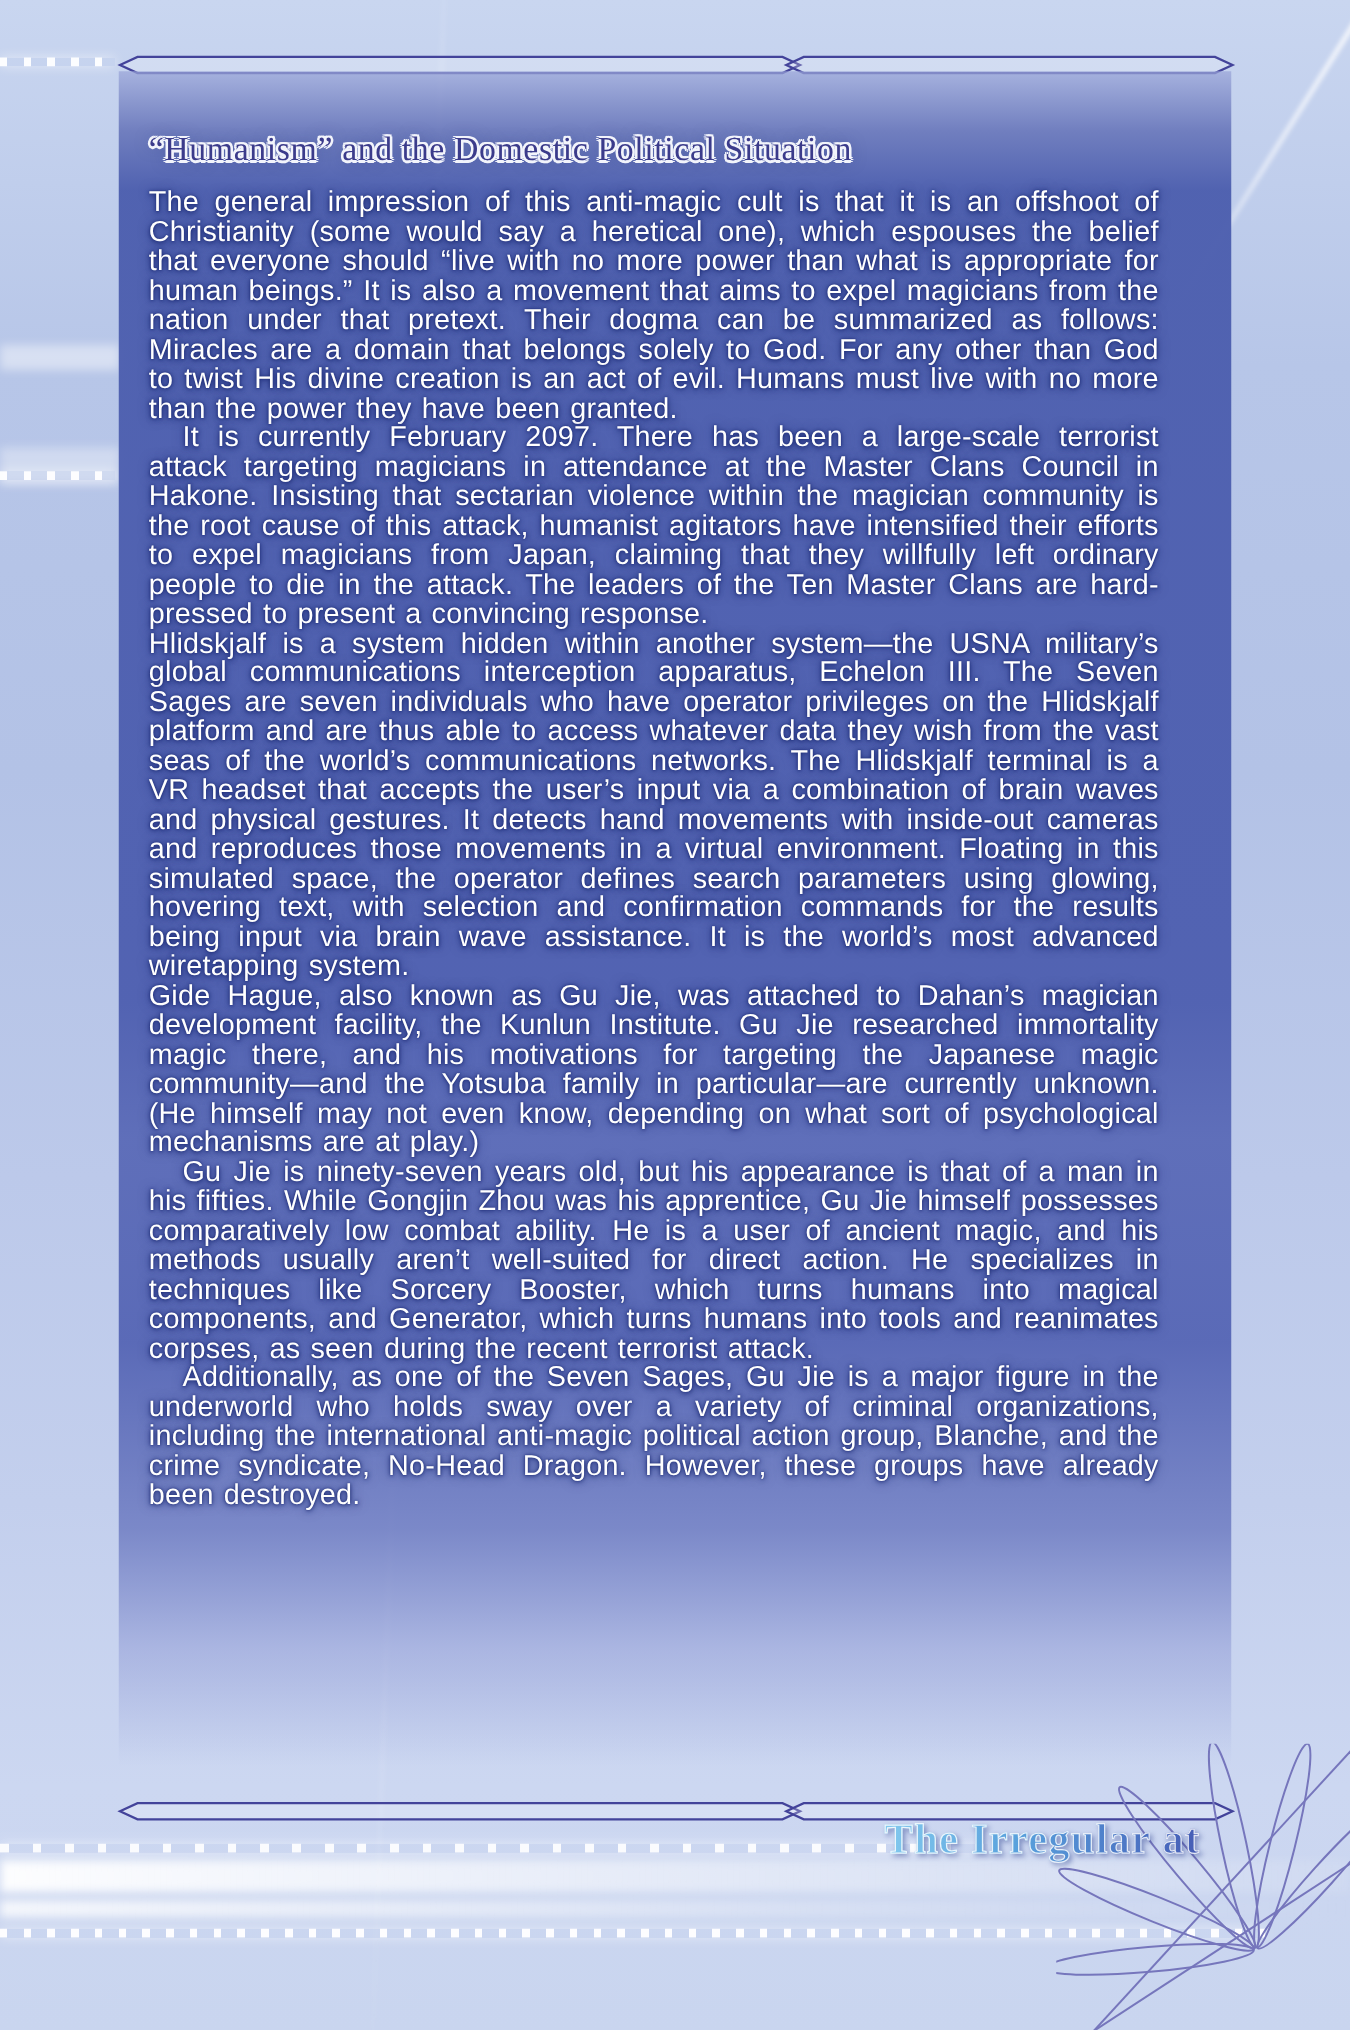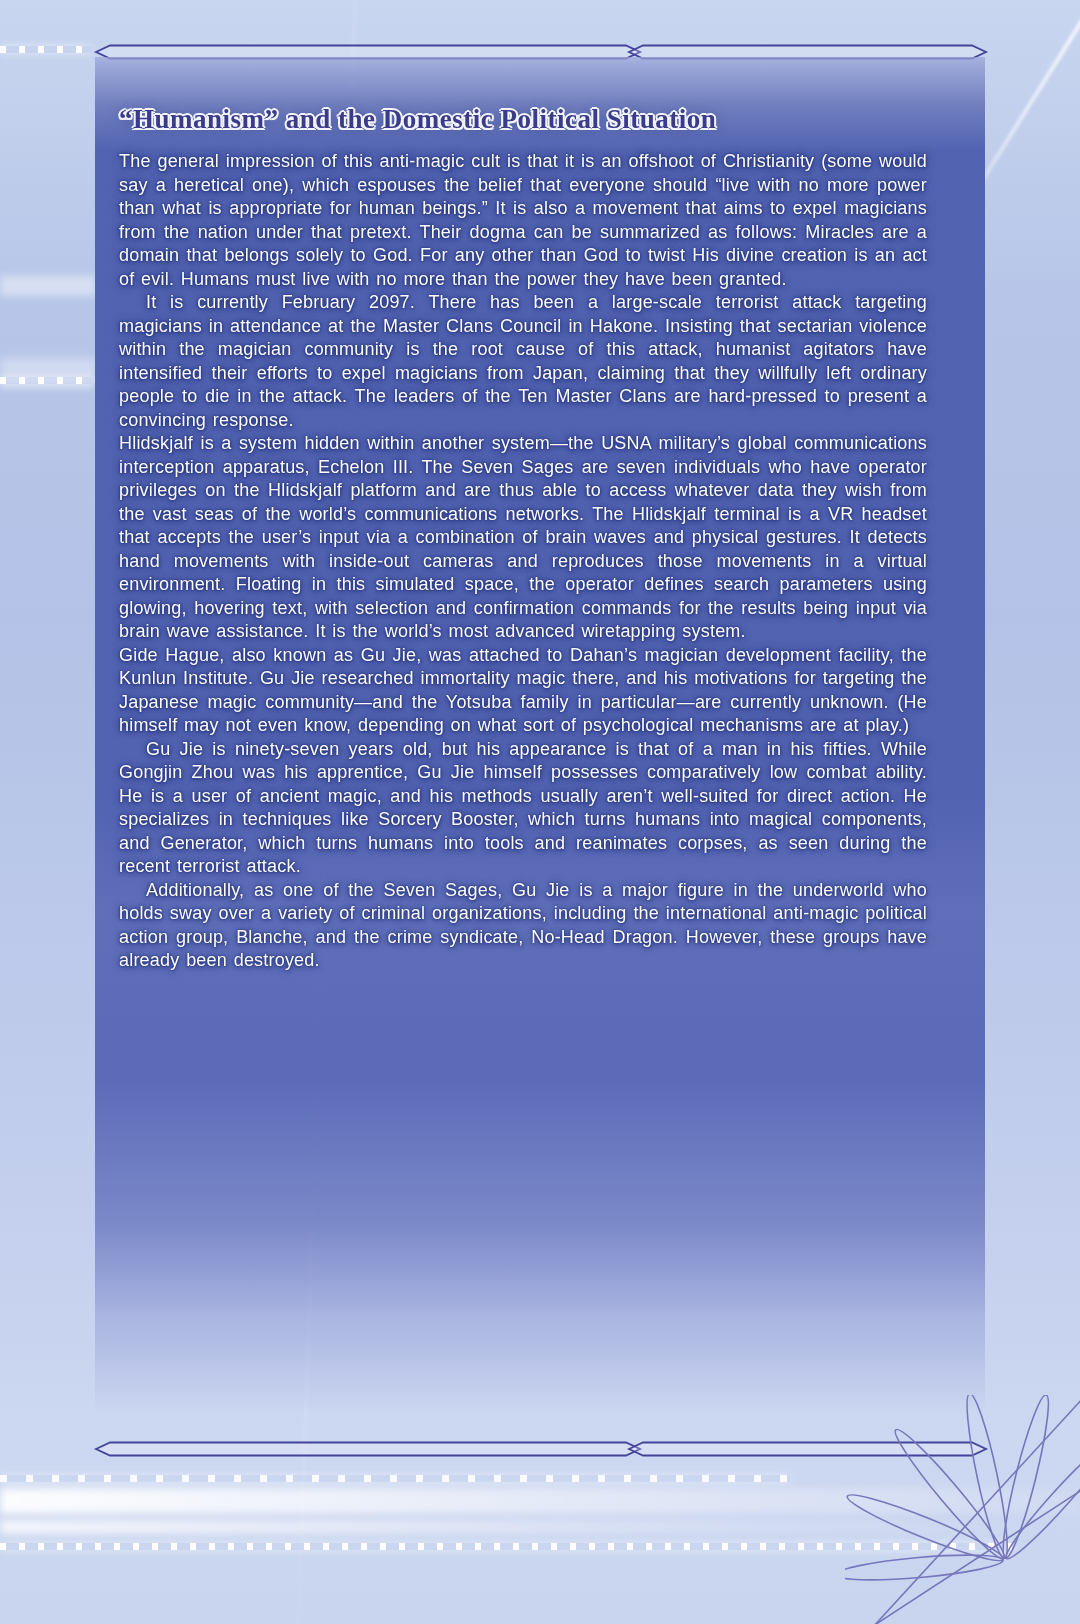--- a/index.html
+++ b/index.html
@@ -40,30 +40,30 @@
       rgba(76,94,174,.96) 7%,
       rgba(78,95,176,.96) 55%,
       rgba(88,104,182,.93) 63%,
       rgba(84,100,180,.94) 75%,
       rgba(110,124,194,.85) 86%,
       rgba(150,161,216,.60) 93%,
       rgba(198,208,238,0) 100%);
   }
   .sec h2 {
     margin:0 0 15px 0;
-    font-family:"Liberation Serif", serif; font-weight:bold;
+    font-family:"Liberation Serif", serif; font-weight:normal;
     font-size:27px; line-height:32px; letter-spacing:.5px;
     color:#3b3b8b;
     text-shadow:
       -2px 0 0 #f2f4fb, 2px 0 0 #f2f4fb, 0 -2px 0 #f2f4fb, 0 2px 0 #f2f4fb,
       -1.5px -1.5px 0 #f2f4fb, 1.5px -1.5px 0 #f2f4fb, -1.5px 1.5px 0 #f2f4fb, 1.5px 1.5px 0 #f2f4fb,
       0 0 12px rgba(30,40,110,.55);
   }
   .sec p {
-    margin:0; font-size:18px; line-height:23.5px; letter-spacing:.2px; word-spacing:1.5px;
+    margin:0; font-size:23px; line-height:23.5px; letter-spacing:.2px; word-spacing:1.5px;
     color:#ffffff; text-align:justify;
     text-shadow:0 0 2px rgba(23,38,112,.9), 0 1px 4px rgba(23,38,112,.85), 0 0 9px rgba(23,38,112,.55);
   }
   .sec p.indent { text-indent:27px; }
   .sec-2 h2 { margin-top:79px; }
   .sec-3 h2 { margin-top:70px; }
   
   .divider { position:absolute; left:93px; width:896px; height:18px; }
   .divider-top { top:43px; }
   .divider-bottom { top:1440px; }
@@ -133,15 +133,16 @@
       <ellipse transform="rotate(-95)" cx="0" cy="-86" rx="10" ry="84"></ellipse>
       <ellipse transform="rotate(-68)" cx="0" cy="-86" rx="10" ry="84"></ellipse>
       <ellipse transform="rotate(-40)" cx="0" cy="-86" rx="10" ry="84"></ellipse>
       <ellipse transform="rotate(-12)" cx="0" cy="-86" rx="10" ry="84"></ellipse>
       <ellipse transform="rotate(14)" cx="0" cy="-86" rx="10" ry="84"></ellipse>
       <ellipse transform="rotate(42)" cx="0" cy="-80" rx="9" ry="78"></ellipse>
     </g>
   </svg>
 
   <div class="logo">
+    <div class="logo-line logo-1">The Irregular at</div>
   </div>
 
 </div>
 
 </body></html>

